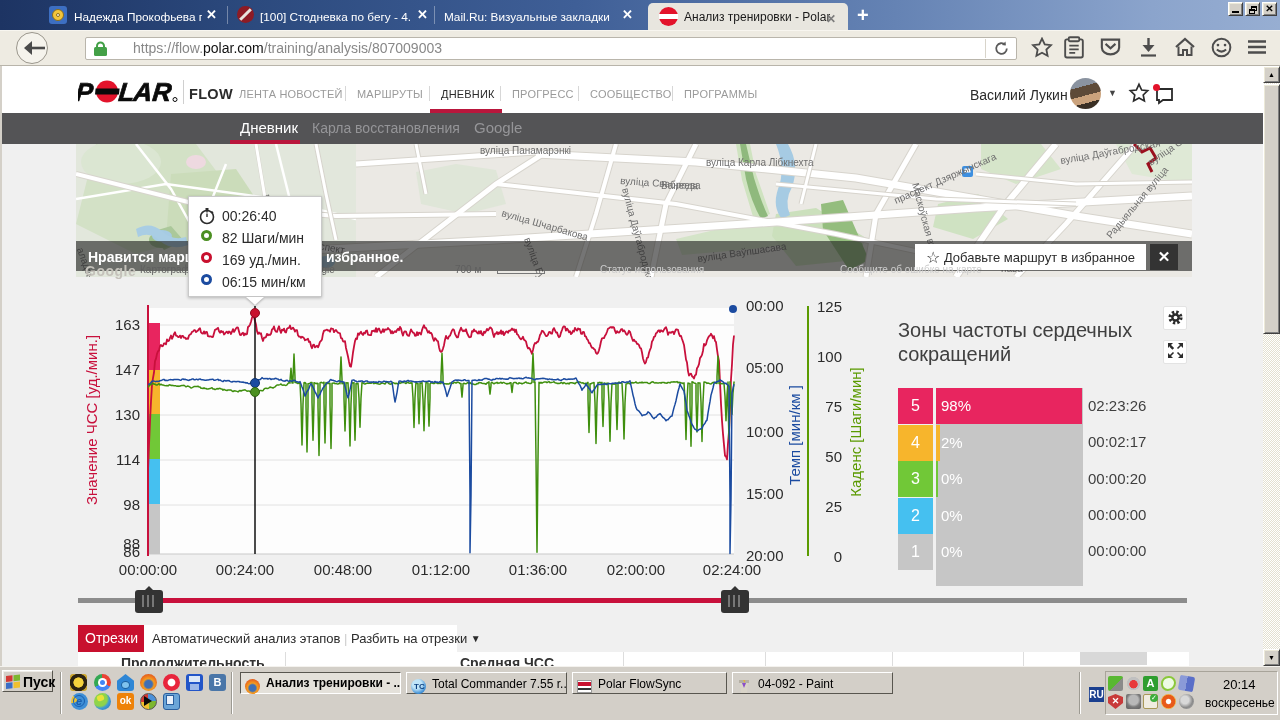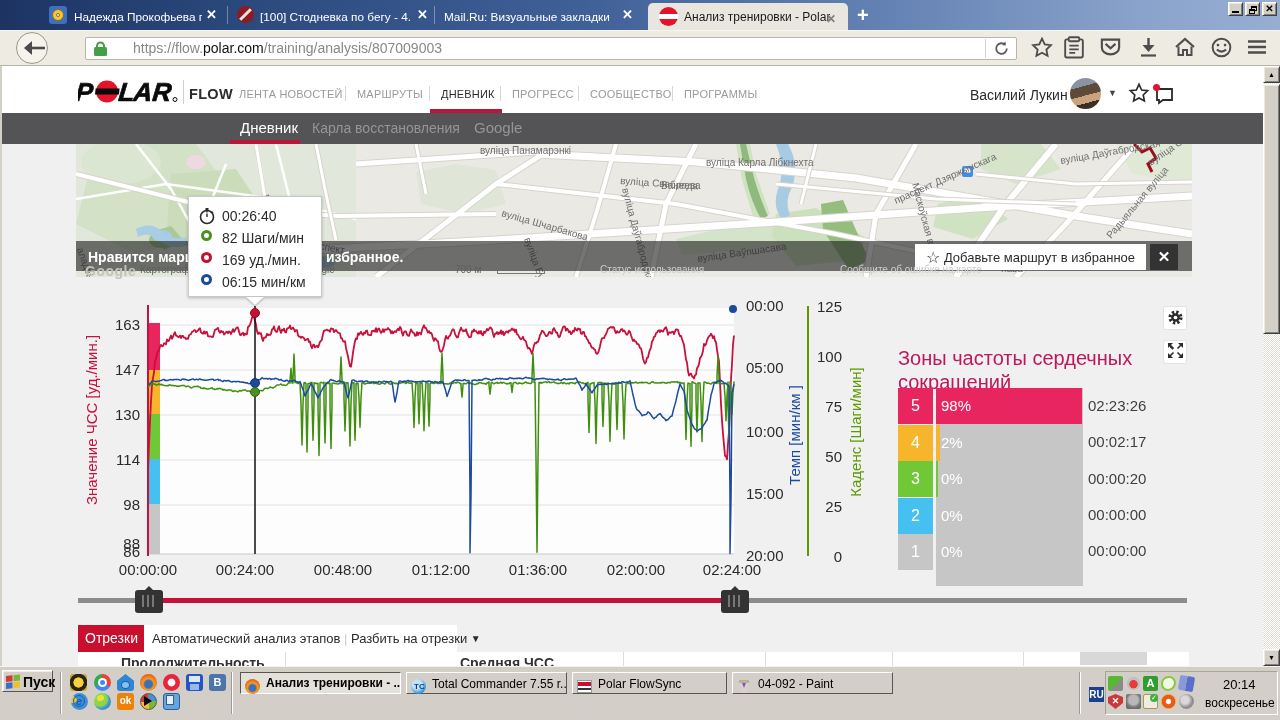--- a/index.html
+++ b/index.html
@@ -25,21 +25,21 @@
 #map{position:absolute;left:76px;top:144px;width:1116px;height:133px;overflow:hidden;background:#ebe8e3}
 #maplay{position:absolute;left:76px;top:241px;width:1116px;height:30px;background:rgba(33,33,33,.62)}
 #favbtn{position:absolute;left:915px;top:244px;width:231px;height:26px;background:#fff;color:#2b2b2b;font-size:13px;line-height:26px;text-align:center}
 #favx{position:absolute;left:1150px;top:244px;width:28px;height:26px;background:#333;color:#fff;font-size:15px;text-align:center;line-height:26px;font-weight:bold}
 
 #tip{position:absolute;left:188px;top:196px;width:134px;height:101px;background:#fff;border:1px solid #c9c9c9;box-shadow:0 1px 3px rgba(0,0,0,.25);z-index:30}
 #tiparrow{position:absolute;left:246px;top:297px;width:0;height:0;border-left:9px solid transparent;border-right:9px solid transparent;border-top:8px solid #fff;z-index:31;filter:drop-shadow(0 1px 1px rgba(0,0,0,.3))}
 .tr{position:absolute;left:13px;font-size:14px;color:#2b2b2b;white-space:nowrap}
 .ring{position:absolute;left:12px;width:11px;height:11px;border-radius:50%;background:#fff}
 
-#ztitle{position:absolute;left:898px;top:347px;width:260px;font-size:20px;color:#be185d;line-height:23.5px}
+#ztitle{position:absolute;left:898px;top:319px;width:260px;font-size:20px;color:#404040;line-height:23.5px}
 .zrow{position:absolute;left:898px;width:185px;height:36px}
 .znum{position:absolute;left:0;top:0;width:35px;height:36px;color:#fff;font-size:16px;text-align:center;line-height:36px}
 .zbar{position:absolute;left:38px;top:0;width:147px;height:52px;background:#c6c6c6}
 .zpct{position:absolute;left:5px;top:9px;color:#fff;font-size:15px}
 .ztime{position:absolute;left:1088px;width:90px;font-size:15px;color:#3f3f3f}
 .icobox{position:absolute;left:1163px;width:24px;height:24px;background:#fff;border:1px solid #e3e3e3;border-radius:2px}
 
 #tabred{position:absolute;left:78px;top:625px;width:67px;height:27px;background:#c8102e;color:#fff;font-size:14px;text-align:center;line-height:27px}
 #tabwhite{position:absolute;left:144px;top:625px;width:313px;height:27px;background:#fff;color:#2b2b2b;font-size:14px;line-height:27px}
 #thead{position:absolute;left:78px;top:652px;width:1111px;height:14px;background:#fff;font-size:14px;font-weight:bold;color:#333;overflow:hidden}

